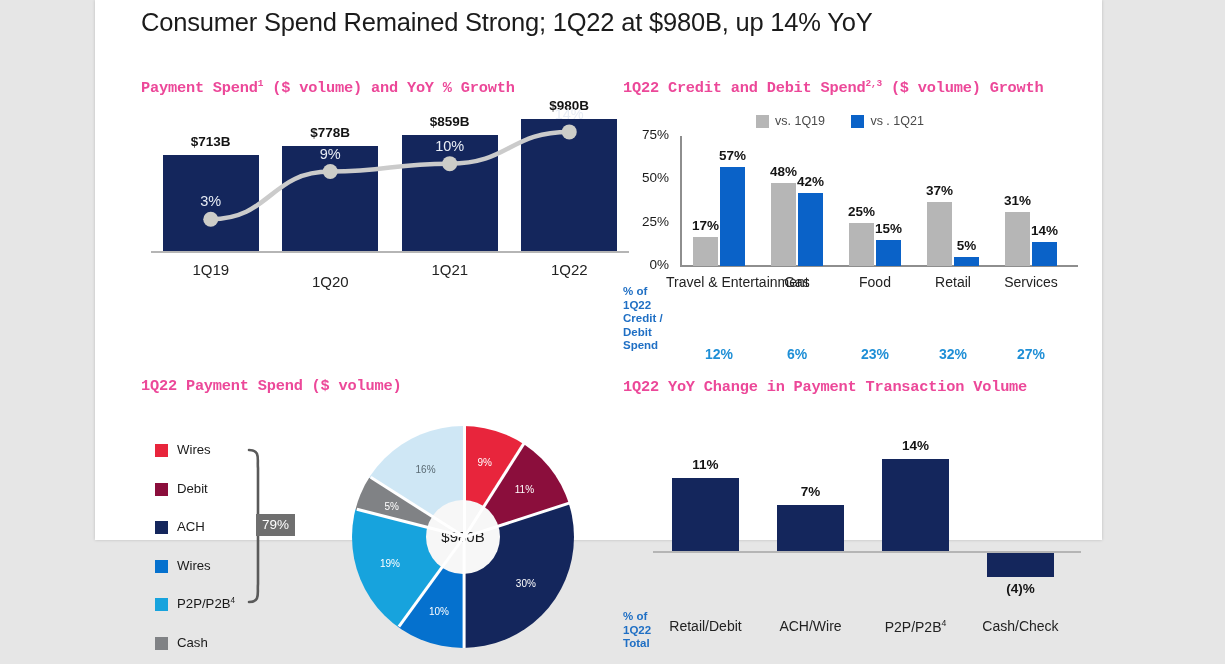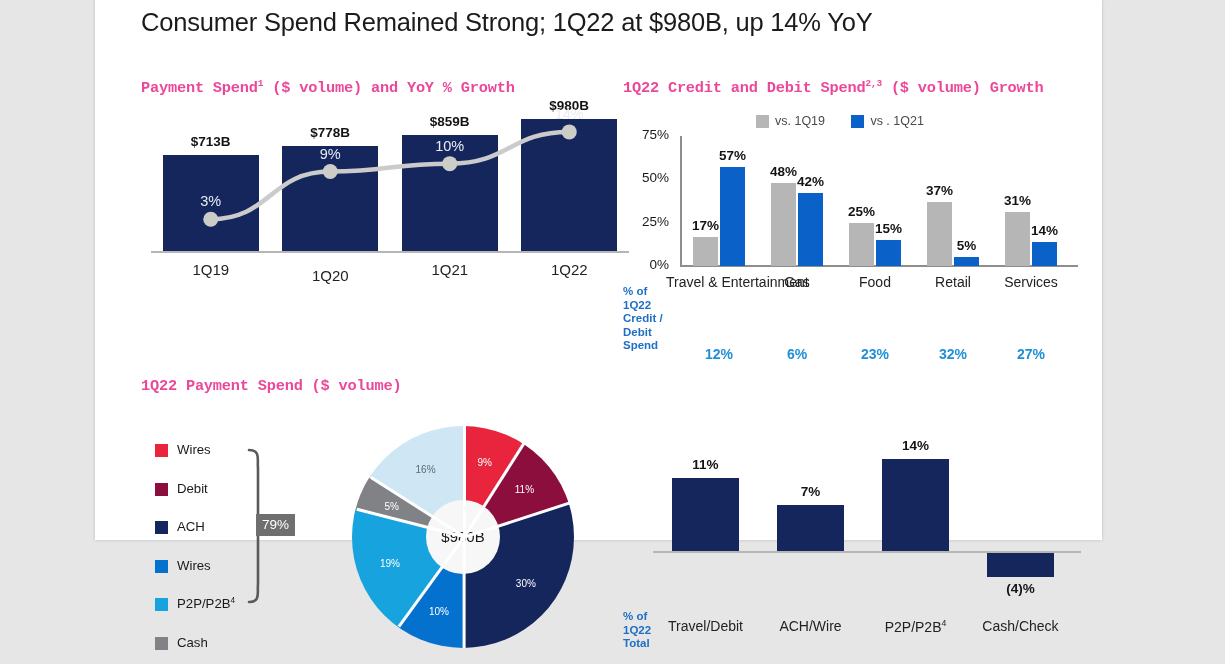--- a/index.html
+++ b/index.html
@@ -127,21 +127,21 @@
           <path d="M59.75,111.1875 C119.5,111.1875 119.5,63.5625 179.25,63.5625 C239,63.5625 239,55.625 298.75,55.625 C358.5,55.625 358.5,23.875 418.25,23.875" fill="none" stroke="#cbcbcb" stroke-width="4.5" stroke-linecap="round"></path>
           <circle cx="59.75" cy="111.1875" r="7.5" fill="#cdcdc8"></circle>
           <circle cx="179.25" cy="63.5625" r="7.5" fill="#cdcdc8"></circle>
           <circle cx="298.75" cy="55.625" r="7.5" fill="#cdcdc8"></circle>
           <circle cx="418.25" cy="23.875" r="7.5" fill="#cdcdc8"></circle>
         </svg>
       </div>
     <div class="axisline baseline"></div>
     <div id="c1-cats">
         <div class="catlabel" style="left:10px;top:153px;width:119.5px;font-size:15px;">1Q19</div>
-        <div class="catlabel" style="left:129.5px;top:159px;width:119.5px;font-size:15px;">1Q20</div>
+        <div class="catlabel" style="left:129.5px;top:165px;width:119.5px;font-size:15px;">1Q20</div>
         <div class="catlabel" style="left:249px;top:153px;width:119.5px;font-size:15px;">1Q21</div>
         <div class="catlabel" style="left:368.5px;top:153px;width:119.5px;font-size:15px;">1Q22</div>
       </div>
   <div class="vlabel" style="left:21.949999999999996px;top:25.812264150943392px;width:95.60000000000001px;">$713B</div>
       <div class="inpct" style="left:21.949999999999996px;top:85.1875px;width:95.60000000000001px;">3%</div>
       <div class="vlabel" style="left:141.45px;top:17.043396226415098px;width:95.60000000000001px;">$778B</div>
       <div class="inpct" style="left:141.45px;top:37.5625px;width:95.60000000000001px;">9%</div>
       <div class="vlabel" style="left:260.95px;top:6.116037735849062px;width:95.60000000000001px;">$859B</div>
       <div class="inpct" style="left:260.95px;top:29.625px;width:95.60000000000001px;">10%</div>
       <div class="vlabel" style="left:380.45px;top:-10.207547169811335px;width:95.60000000000001px;">$980B</div>
@@ -241,32 +241,33 @@
         <div class="slice-lab" style="left:383.3950444615911px;top:81.37712193116374px;color:#ffffff;">11%</div>
         <div class="slice-lab" style="left:384.8606204629334px;top:174.67091410312514px;color:#ffffff;">30%</div>
         <div class="slice-lab" style="left:297.98937953706655px;top:202.8970913161334px;color:#ffffff;">10%</div>
         <div class="slice-lab" style="left:248.89356425225668px;top:155.31993640305916px;color:#ffffff;">19%</div>
         <div class="slice-lab" style="left:250.69046558435468px;top:98.14160889767757px;color:#ffffff;">5%</div>
         <div class="slice-lab" style="left:284.5677395222967px;top:60.91097096059184px;color:#5a6a73;">16%</div>
       </div>
   </div>
 
   <div id="c4">
+    <div class="ch-title" style="left:0;top:-30px;">1Q22 YoY Change in Payment Transaction Volume</div>
     <div class="plot" id="c4-plot">
         <div class="bar" style="left:19.424999999999997px;top:52.400000000000006px;bottom:auto;width:66.15px;height:72.6px;"></div>
         <div class="bar" style="left:124.425px;top:78.80000000000001px;bottom:auto;width:66.15px;height:46.199999999999996px;"></div>
         <div class="bar" style="left:229.425px;top:32.60000000000001px;bottom:auto;width:66.15px;height:92.39999999999999px;"></div>
         <div class="bar" style="left:334.425px;top:125px;bottom:auto;width:66.15px;height:26.4px;"></div>
       </div>
     <div class="zero"></div>
     <div id="c4-cats"></div>
     <div class="pct-head" id="c4-foot-label" style="left:0;top:202px;">%&nbsp;of<br>1Q22<br>Total</div>
     <div id="c4-foot-vals"></div>
   <div class="vlabel" style="left:37.425px;top:49.400000000000006px;width:90.15px;">11%</div>
-      <div class="catlabel" style="left:18px;top:210px;width:129px;">Travel/Debit</div>
+      <div class="catlabel" style="left:18px;top:210px;width:129px;">Retail/Debit</div>
       <div class="pct-val" style="left:18px;top:235px;width:129px;">75%</div>
       <div class="vlabel" style="left:142.425px;top:75.80000000000001px;width:90.15px;">7%</div>
       <div class="catlabel" style="left:123px;top:210px;width:129px;">ACH/Wire</div>
       <div class="pct-val" style="left:123px;top:235px;width:129px;">11%</div>
       <div class="vlabel" style="left:247.425px;top:29.60000000000001px;width:90.15px;">14%</div>
       <div class="catlabel" style="left:228px;top:210px;width:129px;">P2P/P2B<sup>4</sup></div>
       <div class="pct-val" style="left:228px;top:235px;width:129px;">8%</div>
       <div class="vlabel" style="left:352.425px;top:173.4px;width:90.15px;">(4)%</div>
       <div class="catlabel" style="left:333px;top:210px;width:129px;">Cash/Check</div>
       <div class="pct-val" style="left:333px;top:235px;width:129px;">6%</div>

